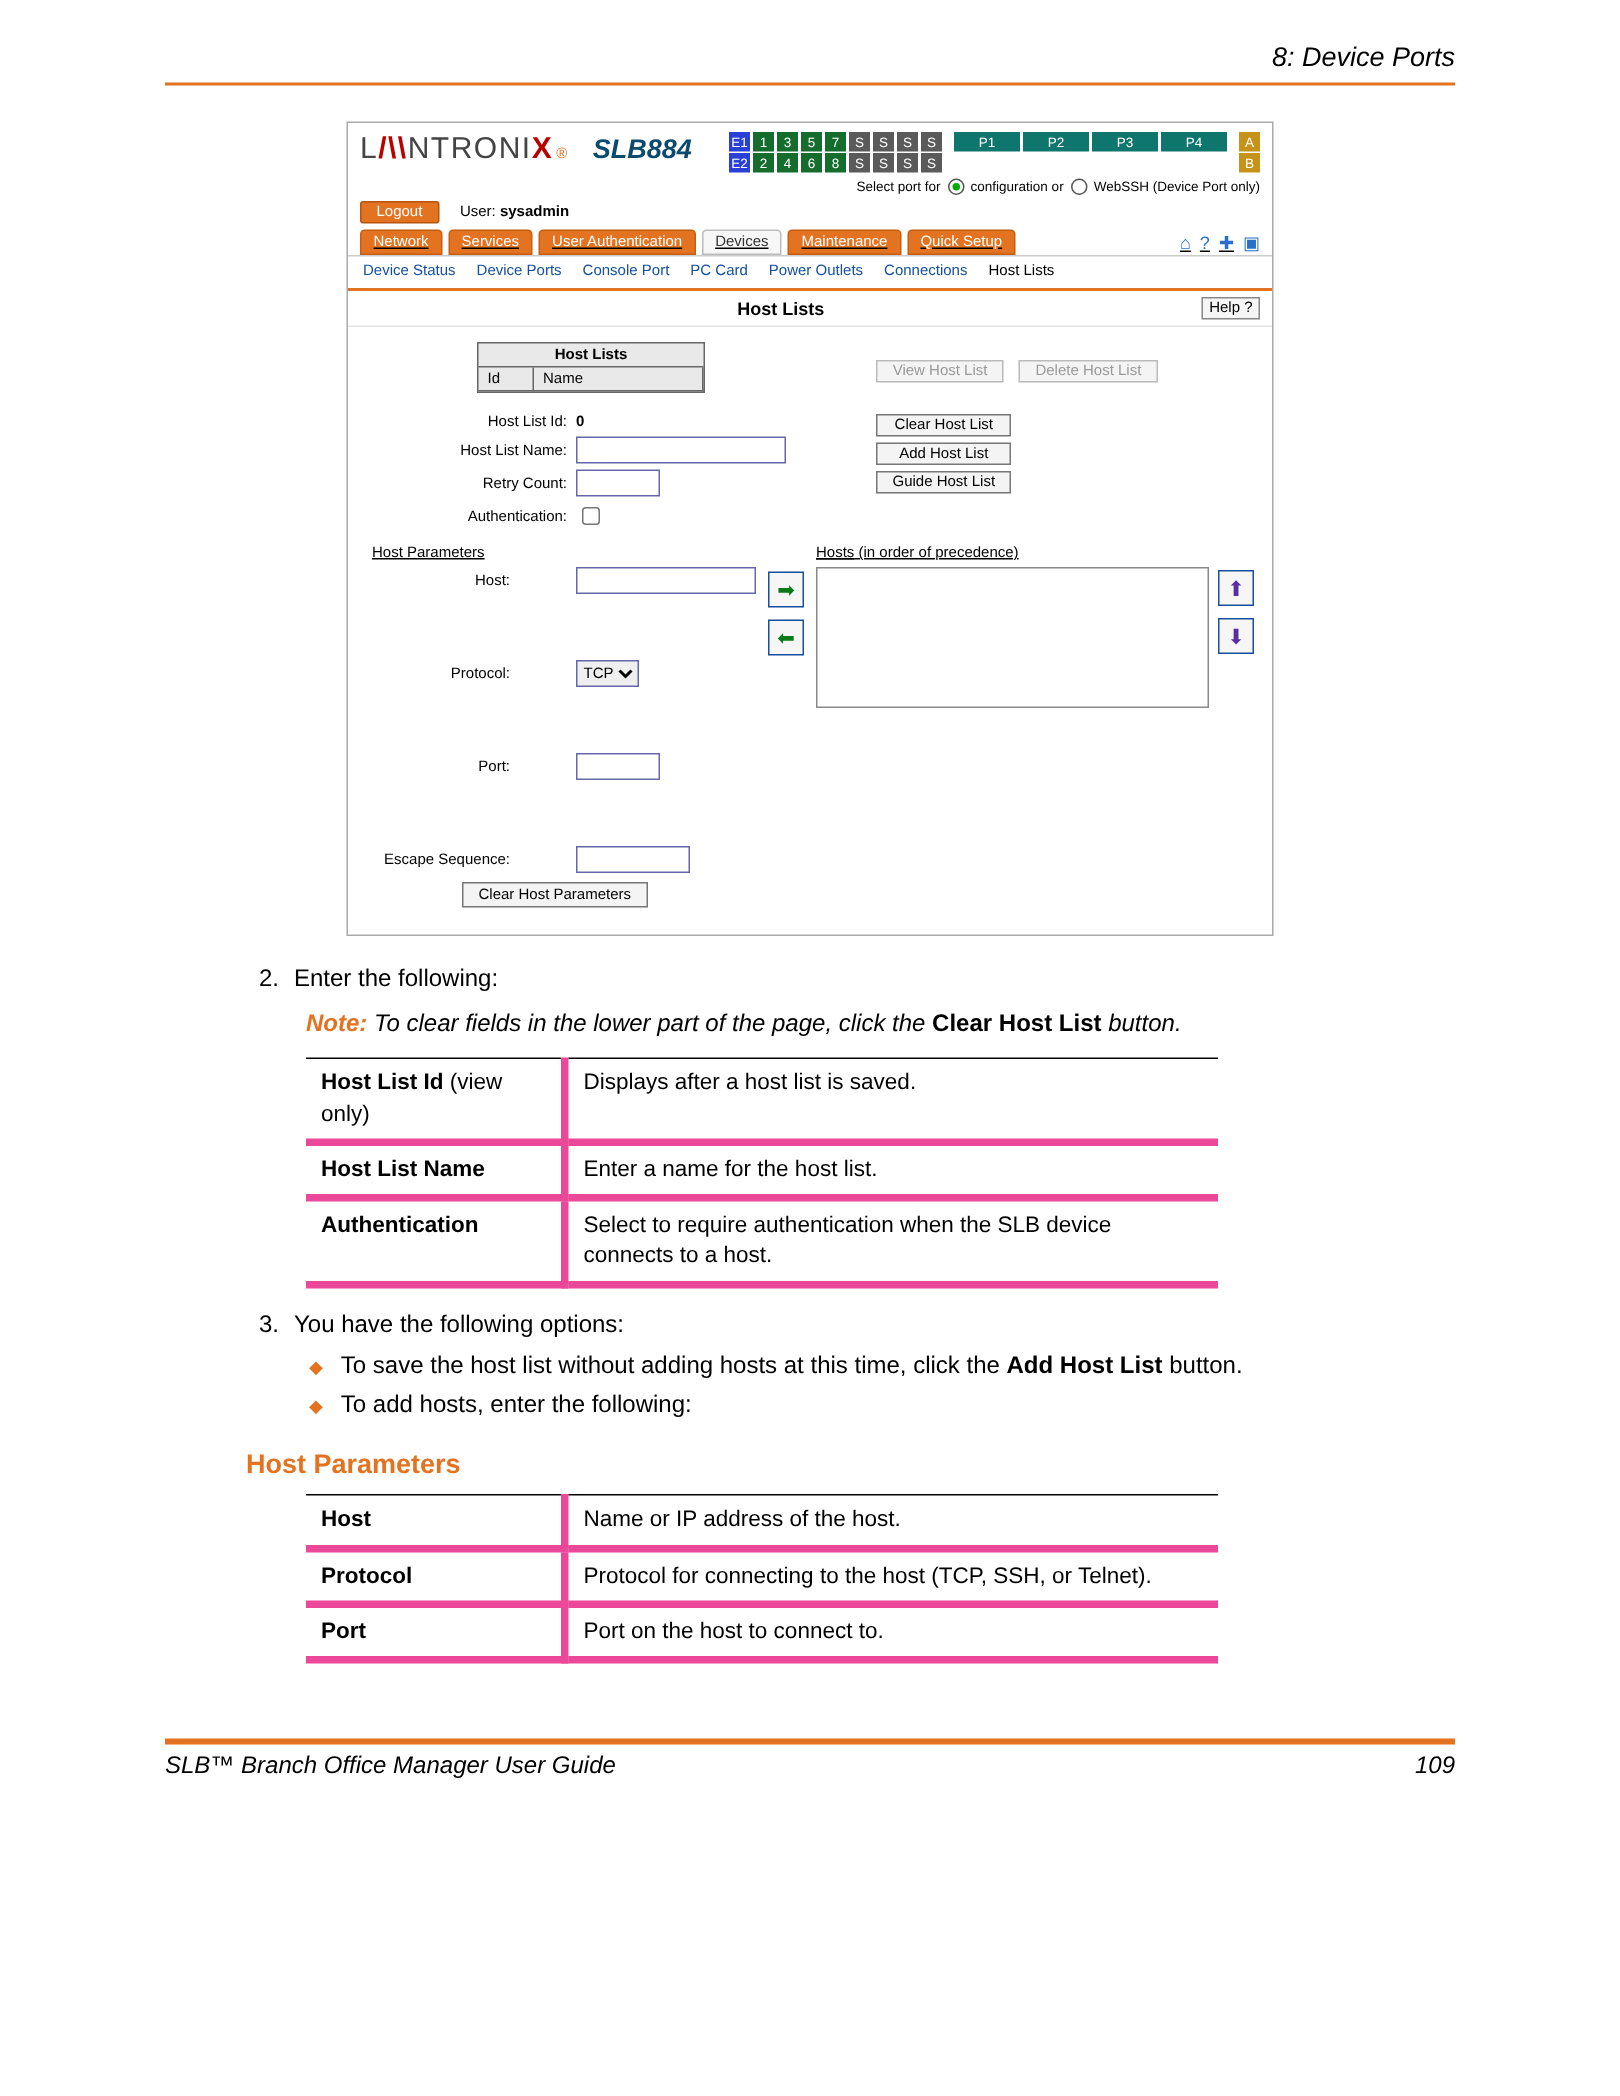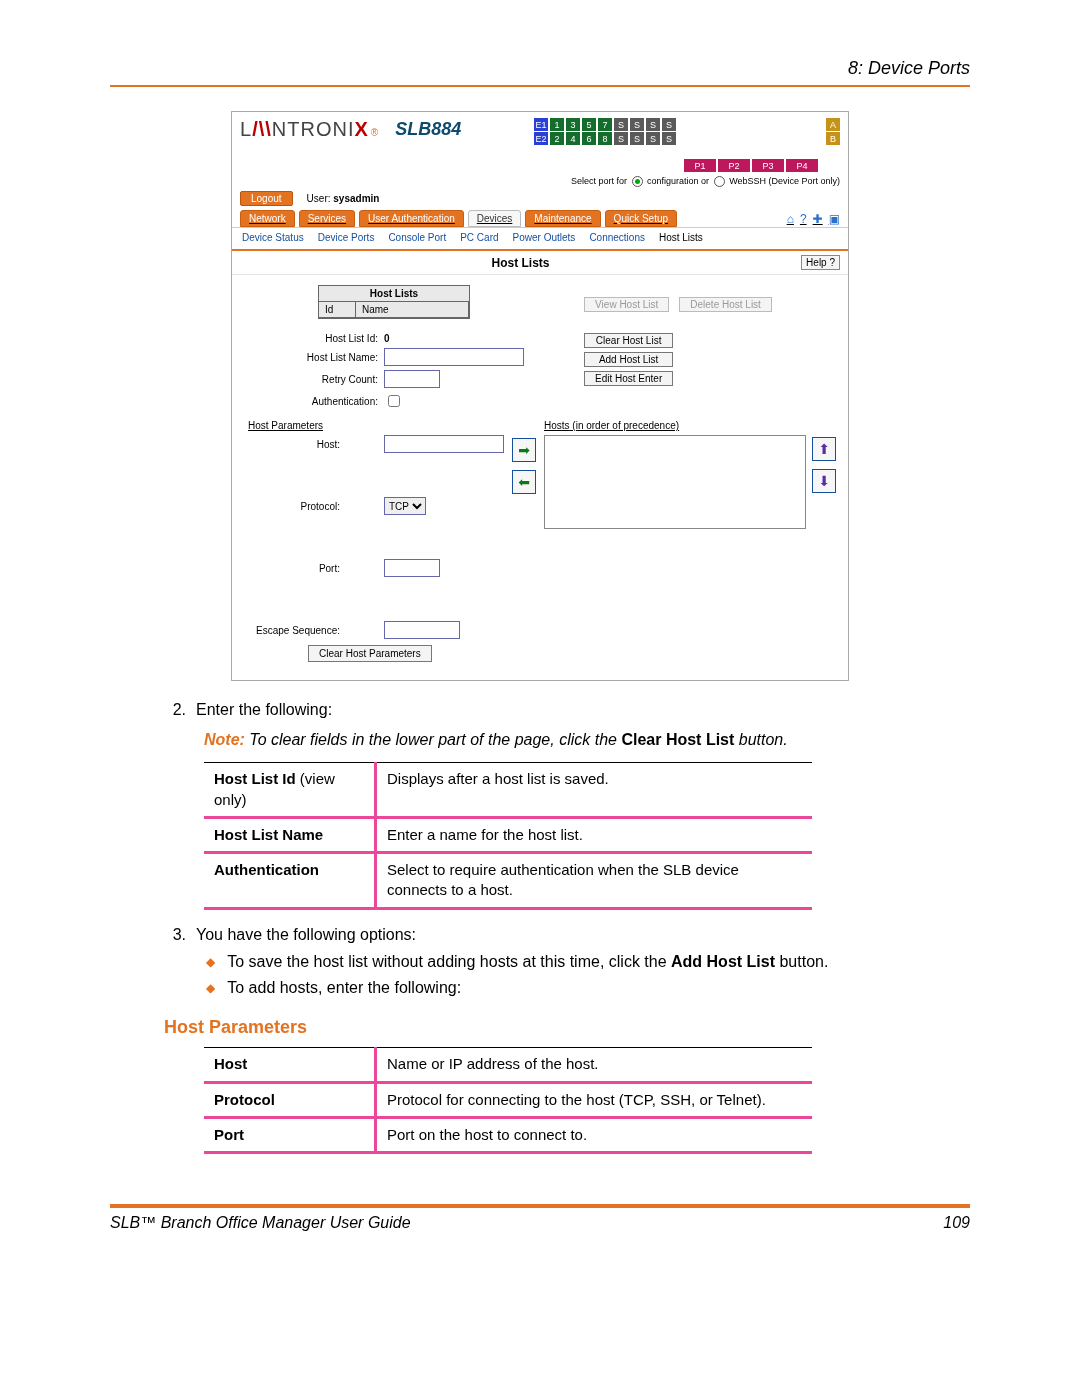--- a/index.html
+++ b/index.html
@@ -3,21 +3,21 @@
 <meta charset="utf-8">
 <style>
   body {
     margin: 0;
     font-family: Arial, Helvetica, sans-serif;
     background: #fff;
     color: #000;
     width: 1080px;
   }
   .page {
-    padding: 58px 110px 40px 110px;
+    padding: 28px 110px 40px 110px;
   }
   .hdr-right {
     text-align: right;
     font-style: italic;
     font-size: 18px;
     margin-bottom: 6px;
   }
   .rule {
     border: 0;
     border-top: 2px solid #e37321;
@@ -42,21 +42,21 @@
   .lantronix { font-size:20px; letter-spacing:1px; color:#444;}
   .lantronix .a-red{ color:#b00; font-weight:bold;}
   .dotreg{ color:#e37321; font-size:10px; margin-left:2px;}
   .slb884{color:#0c4a6e; font-weight:bold; font-style:italic; font-size:18px; margin-left:8px;}
   .port-panel{ display:flex; gap:2px; align-items:flex-start;}
   .port-col{ display:flex; flex-direction:column; gap:1px;}
   .port-cell{ width:14px; height:13px; font-size:9px; display:flex; align-items:center; justify-content:center; color:#fff;}
   .pe{ background:#2a3fd6;}
   .pn{ background:#156d2d;}
   .ps{ background:#5a5a5a;}
-  .pp{ background:#be185d; width:32px;margin-top:41px;}
+  .pp{ background:#0f766e; width:44px;}
   .pab{ background:#c6931a;}
   .port-note{ text-align:right; font-size:9px; padding:2px 8px 2px 0;}
   .radio-dot{ display:inline-block;width:9px;height:9px;border:1px solid #555;border-radius:50%;vertical-align:middle;margin:0 2px;}
   .radio-dot.on::after{content:"";display:block;width:5px;height:5px;margin:2px;border-radius:50%;background:#0a0;}
   .app-user-line{ display:flex; align-items:center; gap:14px; padding:2px 8px 4px 8px;}
   .logout-btn{ background:#e37321; color:#fff; border:1px solid #b6560f; border-radius:2px; padding:1px 10px; font-size:10px;}
   .ulbl{ font-size:10px;}
   .nav-tabs{ display:flex; align-items:center; padding:0 8px; gap:4px; border-bottom:1px solid #ccc;text-decoration:underline;}
   .tab{ background:#e37321; color:#fff; border:1px solid #c85f10; border-radius:3px 3px 0 0; padding:2px 8px; font-size:10px;}
   .tab.white{ background:#f7f7f7; color:#333; border:1px solid #bbb;}
@@ -98,21 +98,21 @@
   .right-btn-col{ display:flex; flex-direction:column; gap:4px;}
 
   
   .doc { margin: 0 40px 0 54px; font-size:16px; line-height:1.35;}
   .num-item{ display:flex; gap:10px; margin:6px 0 6px 0;}
   .num-item .n{ width:22px; text-align:right;}
   .note-line{ margin:8px 0 12px 40px; font-style:italic;}
   .note-line .note-lbl{ color:#e37321; font-weight:bold; font-style:italic;}
   .note-line b{ font-style:normal; font-weight:bold;}
   table.ptable{ border-collapse:collapse; margin:8px 0 14px 40px; width:608px;}
-  table.ptable td{ border:3px solid #ec4899; padding:6px 10px; font-size:15px; vertical-align:top;}
+  table.ptable td{ border:5px solid #ec4899; padding:6px 10px; font-size:15px; vertical-align:top;}
   table.ptable td.k{ width:150px; font-weight:normal;}
   table.ptable td.k b{ font-weight:bold;}
   table.ptable td.k .sub{ font-weight:normal;}
   
   table.ptable tr:first-child td{ border-top:1px solid #000;}
   .ptable td:first-child{ border-left:none;}
   .ptable td:last-child{ border-right:none;}
   
   .bullets{ margin:4px 0 10px 42px; }
   .bullets .row{ display:flex; gap:12px; margin:4px 0;}
@@ -263,21 +263,21 @@
           <label>Host List Name:</label>
           <input type="text" style="">
           <label>Retry Count:</label>
           <input type="text" style="width: 50px;">
           <label>Authentication:</label>
           <div><input type="checkbox" style=""></div>
         </div>
         <div class="right-btn-col" style="margin-top:14px;">
           <button class="side-btn">Clear Host List</button>
           <button class="side-btn">Add Host List</button>
-          <button class="side-btn">Edit Host Enter</button>
+          <button class="side-btn">Guide Host List</button>
         </div>
       </div>
 
       <div class="lower-2col">
         <div class="lower-left">
           <div class="sec-head">Host Parameters</div>
           <div class="hp-grid">
             <label>Host:</label>
             <input type="text" style="">
             <label>Protocol:</label>

